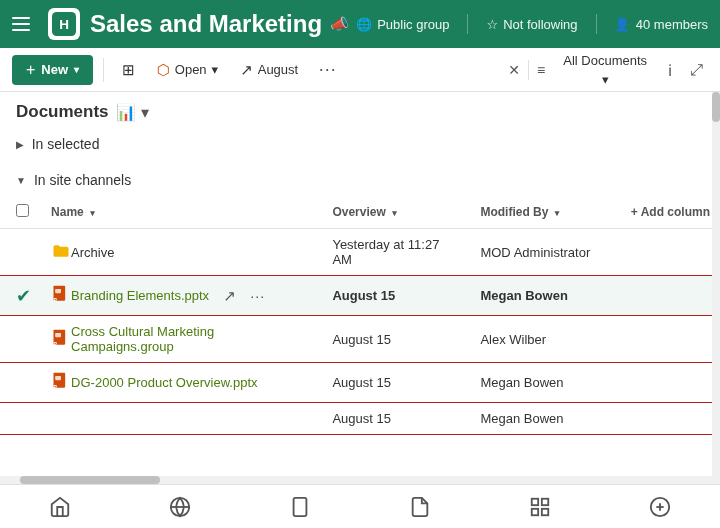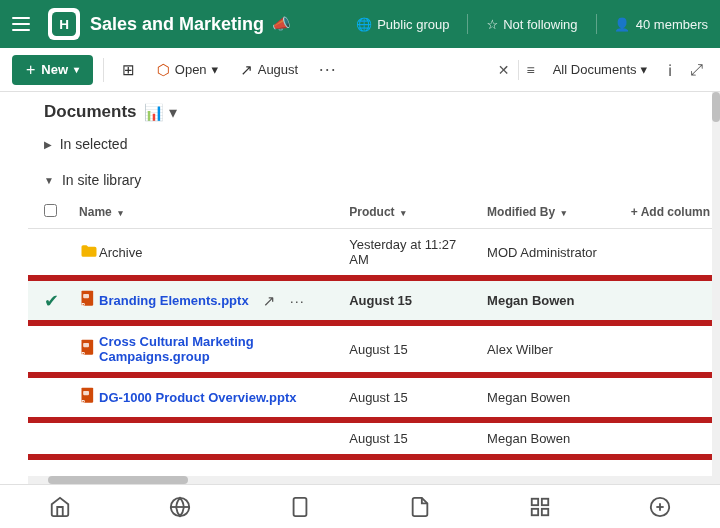--- a/index.html
+++ b/index.html
@@ -16,21 +16,21 @@
       flex-shrink: 0;
     }
     .header-menu-icon {
       width: 28px; height: 28px; cursor: pointer; display: flex; flex-direction: column; justify-content: center; gap: 4px; margin-right: 8px;
     }
     .header-menu-icon span { display: block; width: 18px; height: 2px; background: #fff; border-radius: 1px; }
     .header-app-icon {
       width: 32px; height: 32px; border-radius: 6px; background: #fff; display: flex; align-items: center; justify-content: center; margin-right: 10px; overflow: hidden;
     }
     .header-app-icon svg { width: 24px; height: 24px; }
-    .header-title { font-size: 18px; font-weight: 600; color: #fff; margin-right: 8px; }
+    .header-title { font-size: 24px; font-weight: 600; color: #fff; margin-right: 8px; }
     .header-pin-icon { margin-right: auto; opacity: 0.9; font-size: 16px; }
     .header-actions { display: flex; align-items: center; gap: 18px; font-size: 13px; }
     .header-action { display: flex; align-items: center; gap: 5px; cursor: pointer; color: #fff; opacity: 0.92; }
     .header-divider { width: 1px; height: 20px; background: rgba(255,255,255,0.3); }
 
     
     .toolbar {
       display: flex;
       align-items: center;
       padding: 0 12px;
@@ -46,27 +46,27 @@
     .btn-new .plus { font-size: 16px; font-weight: 400; }
     .btn-new .chevron { font-size: 10px; }
     .toolbar-sep { width: 1px; height: 24px; background: #e0e0e0; margin: 0 4px; }
     .toolbar-btn {
       display: flex; align-items: center; gap: 5px; padding: 5px 8px; border: none; background: transparent; cursor: pointer; color: #333; font-size: 13px; border-radius: 3px;
     }
     .toolbar-btn .icon { font-size: 15px; }
     .toolbar-right { margin-left: auto; display: flex; align-items: center; gap: 8px; }
     .selected-badge { display: flex; align-items: center; gap: 5px; font-size: 13px; color: #333; }
     .selected-x { cursor: pointer; font-size: 14px; color: #555; }
-    .all-docs-btn { display: flex; align-items: center; gap: 4px; font-size: 13px; color: #333; border: none; background: transparent; cursor: pointer; padding: 4px 8px; border-radius: 3px; }
+    .all-docs-btn { display: flex; align-items: center; gap: 4px; font-size: 13px; color: #333; border: none; background: transparent; cursor: pointer; padding: 4px 8px; border-radius: 3px; flex-direction: column; }
     .toolbar-icon-btn { border: none; background: transparent; cursor: pointer; padding: 5px; border-radius: 3px; color: #555; font-size: 16px; }
     .more-dots { font-size: 18px; color: #555; cursor: pointer; padding: 4px 6px; border-radius: 3px; }
 
     
     .main-content {
-      flex: 1; display: flex; flex-direction: column; overflow: hidden; position: relative; padding-left: 28px;
+      flex: 1; display: flex; flex-direction: column; overflow: hidden; position: relative;
     }
 
     
     .breadcrumb-area {
       padding: 10px 16px 6px 16px; display: flex; align-items: center; gap: 8px;
     }
     .breadcrumb-label { font-size: 17px; font-weight: 600; color: #333; }
     .breadcrumb-icon { font-size: 16px; color: #555; cursor: pointer; }
 
     
@@ -84,26 +84,26 @@
     .file-table th {
       padding: 8px 10px; font-size: 12px; font-weight: 600; color: #555; text-align: left; white-space: nowrap; cursor: pointer;
     }
     .col-check { width: 32px; padding-left: 16px !important; }
     .col-name { width: 300px; }
     .col-modified { width: 160px; }
     .col-modifiedby { width: 160px; }
     .col-addcol { color: #555; font-weight: 400; }
     .col-addcol span { cursor: pointer; }
 
-    .file-table tbody tr { border-bottom: 6px solid #b91c1c; margin-left: 15px; }
+    .file-table tbody tr { border-bottom: 1px solid #b91c1c; margin-left: 15px; }
     .file-table tbody tr.selected { background: #f0f7f4; }
     .file-table td { padding: 8px 10px; font-size: 13px; color: #333; vertical-align: middle; }
     .td-check { padding-left: 16px !important; }
     .file-name-cell { display: flex; align-items: center; }
-    .file-name-text { color: #1d4ed8; cursor: pointer; font-weight: bold; }
+    .file-name-text { color: #4d7c0f; cursor: pointer; }
     .folder-name-text { cursor: pointer; color: #333; }
 
     .row-actions { display: flex; align-items: center; gap: 6px; margin-left: 10px; }
     .row-action-btn { font-size: 15px; color: #555; cursor: pointer; padding: 2px 4px; border-radius: 3px; }
 
     
     .status-check { color: #1a7f5a; font-size: 18px; }
 
     
     .bottom-nav {
@@ -214,35 +214,35 @@
     <div class="tree-section">
       <div class="tree-section-header">
         <span class="expand-arrow">▶</span>
         <span>In selected</span>
       </div>
     </div>
 
     <div class="tree-section">
       <div class="tree-section-header">
         <span class="expand-arrow">▼</span>
-        <span>In site library</span>
+        <span>In site channels</span>
       </div>
 
       <table class="file-table">
         <thead>
           <tr>
             <th class="col-check">
               <input type="checkbox" style="cursor: pointer;">
             </th>
             <th class="col-name">
               <span>Name</span>
               <span class="sort-arrow">▾</span>
             </th>
             <th class="col-modified">
-              <span>Product</span>
+              <span>Overview</span>
               <span class="sort-arrow">▾</span>
             </th>
             <th class="col-modifiedby">
               <span>Modified By</span>
               <span class="sort-arrow">▾</span>
             </th>
             <th class="col-addcol">
               <span>+ Add column</span>
             </th>
           </tr>
@@ -300,21 +300,21 @@
             </tr>
             <tr>
               <td class="td-check"><input type="checkbox" style="cursor: pointer; visibility: hidden;"></td>
               <td>
                 <div class="file-name-cell">
                   <span><svg width="20" height="20" viewBox="0 0 24 24">
                       <rect x="3" y="2" width="14" height="18" rx="1" fill="#d04a09"></rect>
                       <rect x="5" y="6" width="7" height="5" rx="1" fill="#fff" opacity="0.8"></rect>
                       <text x="3" y="22" font-size="6" fill="white" font-weight="bold">P</text>
                     </svg></span>
-                  <span class="file-name-text">DG-1000 Product Overview.pptx</span>
+                  <span class="file-name-text">DG-2000 Product Overview.pptx</span>
                 </div>
               </td>
               <td>August 15</td>
               <td>Megan Bowen</td>
               <td></td>
             </tr>
             <tr>
               <td class="td-check"></td>
               <td></td>
               <td>August 15</td>

